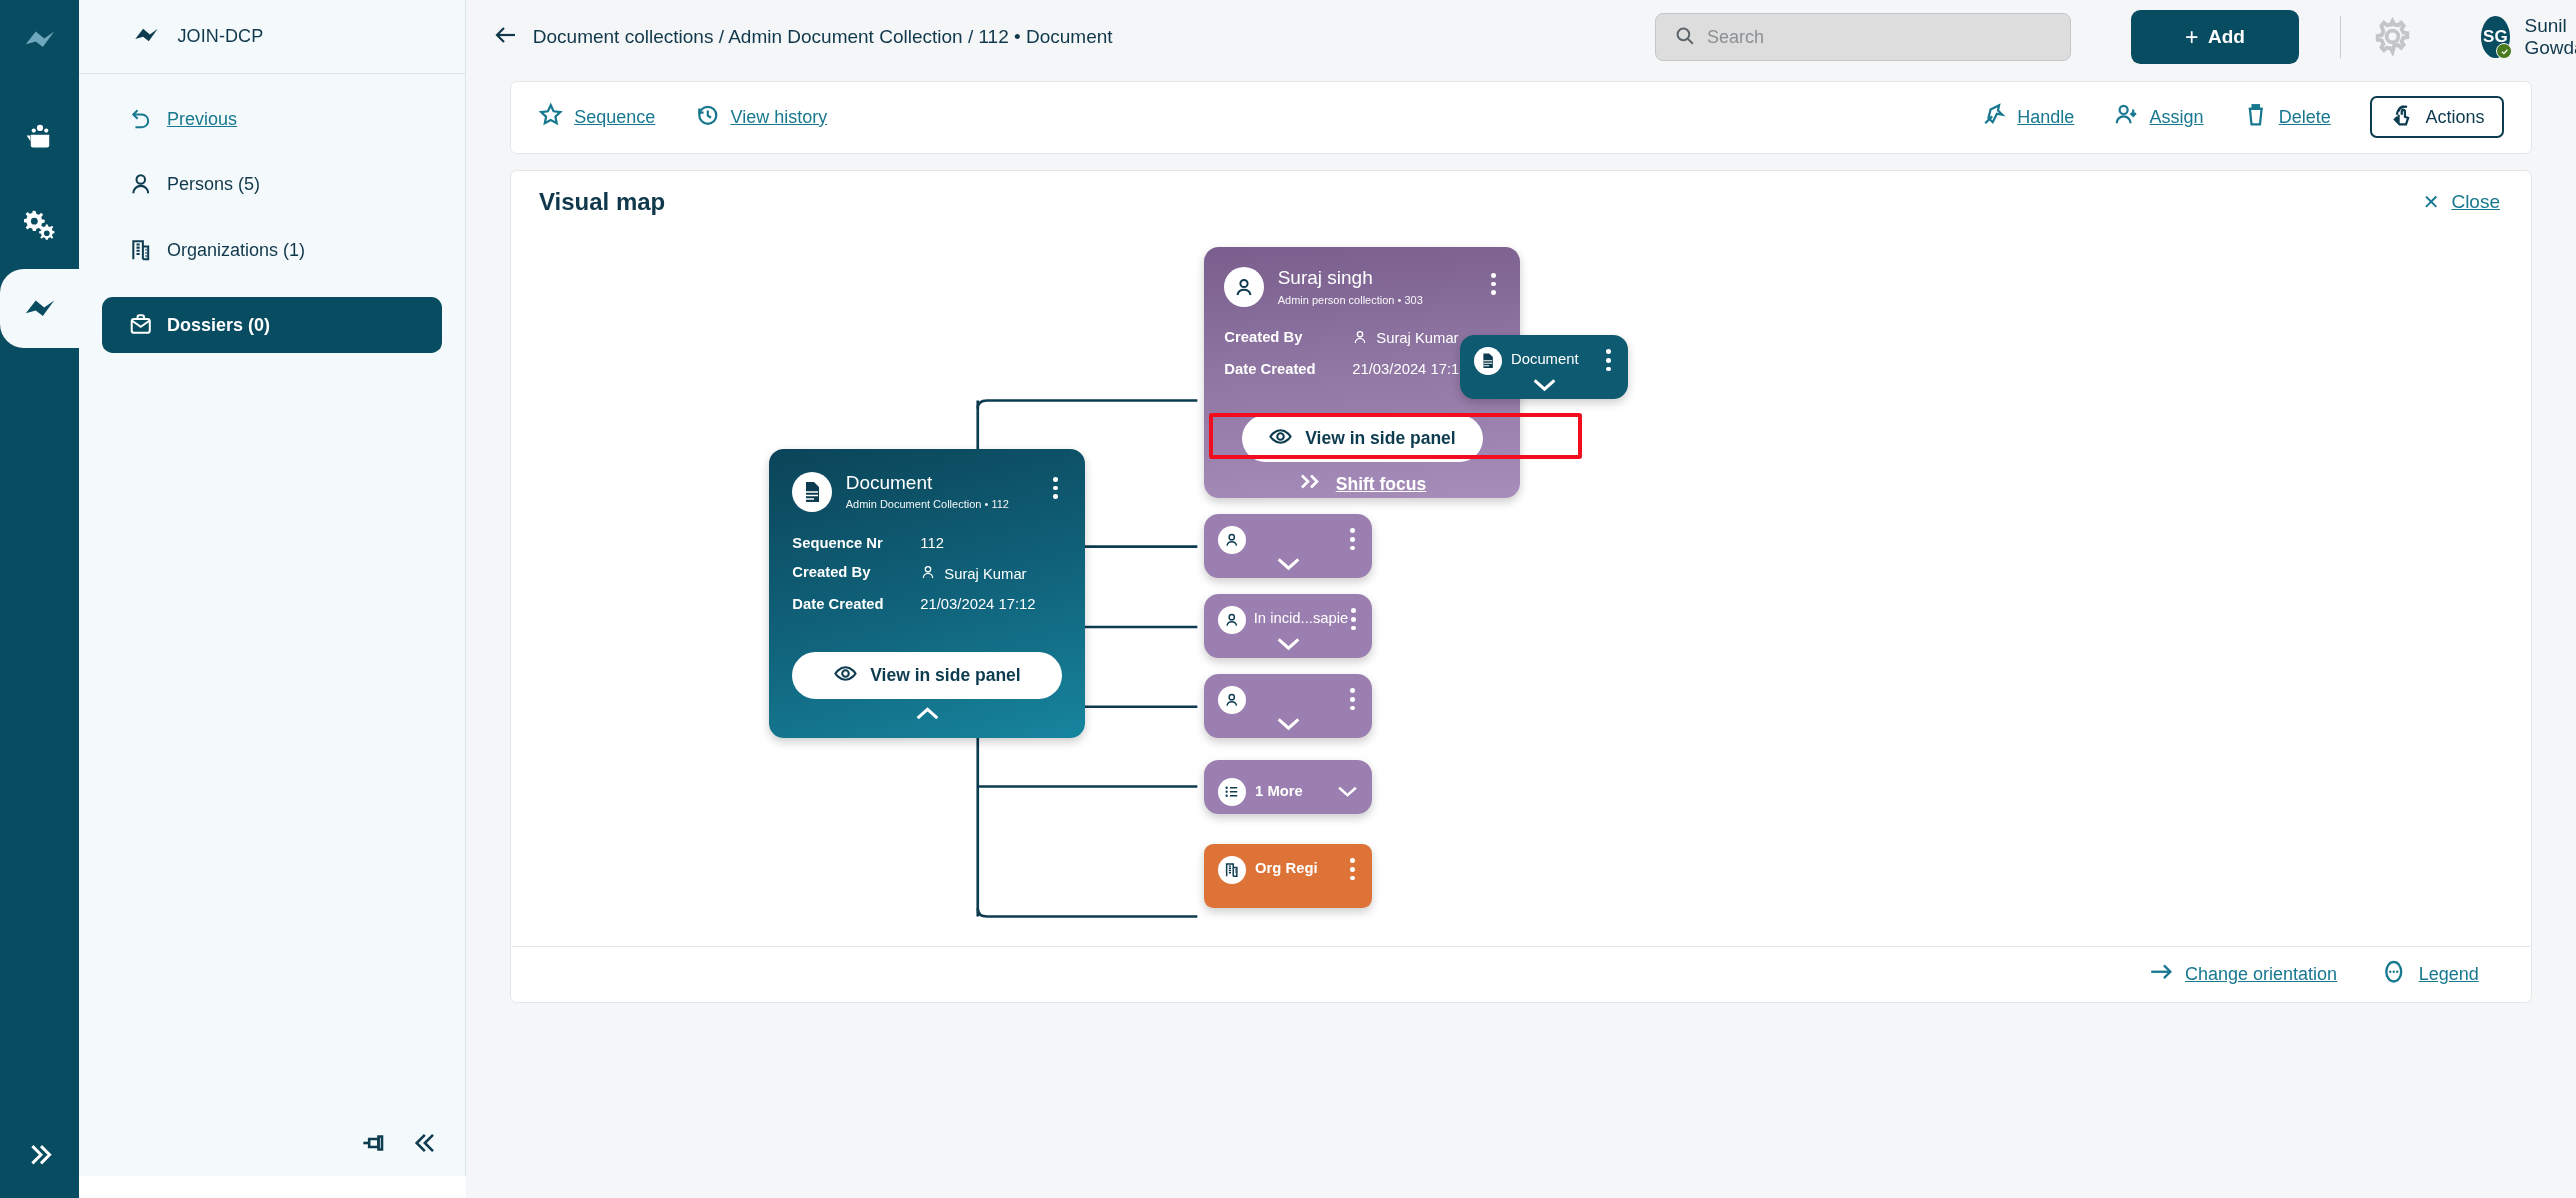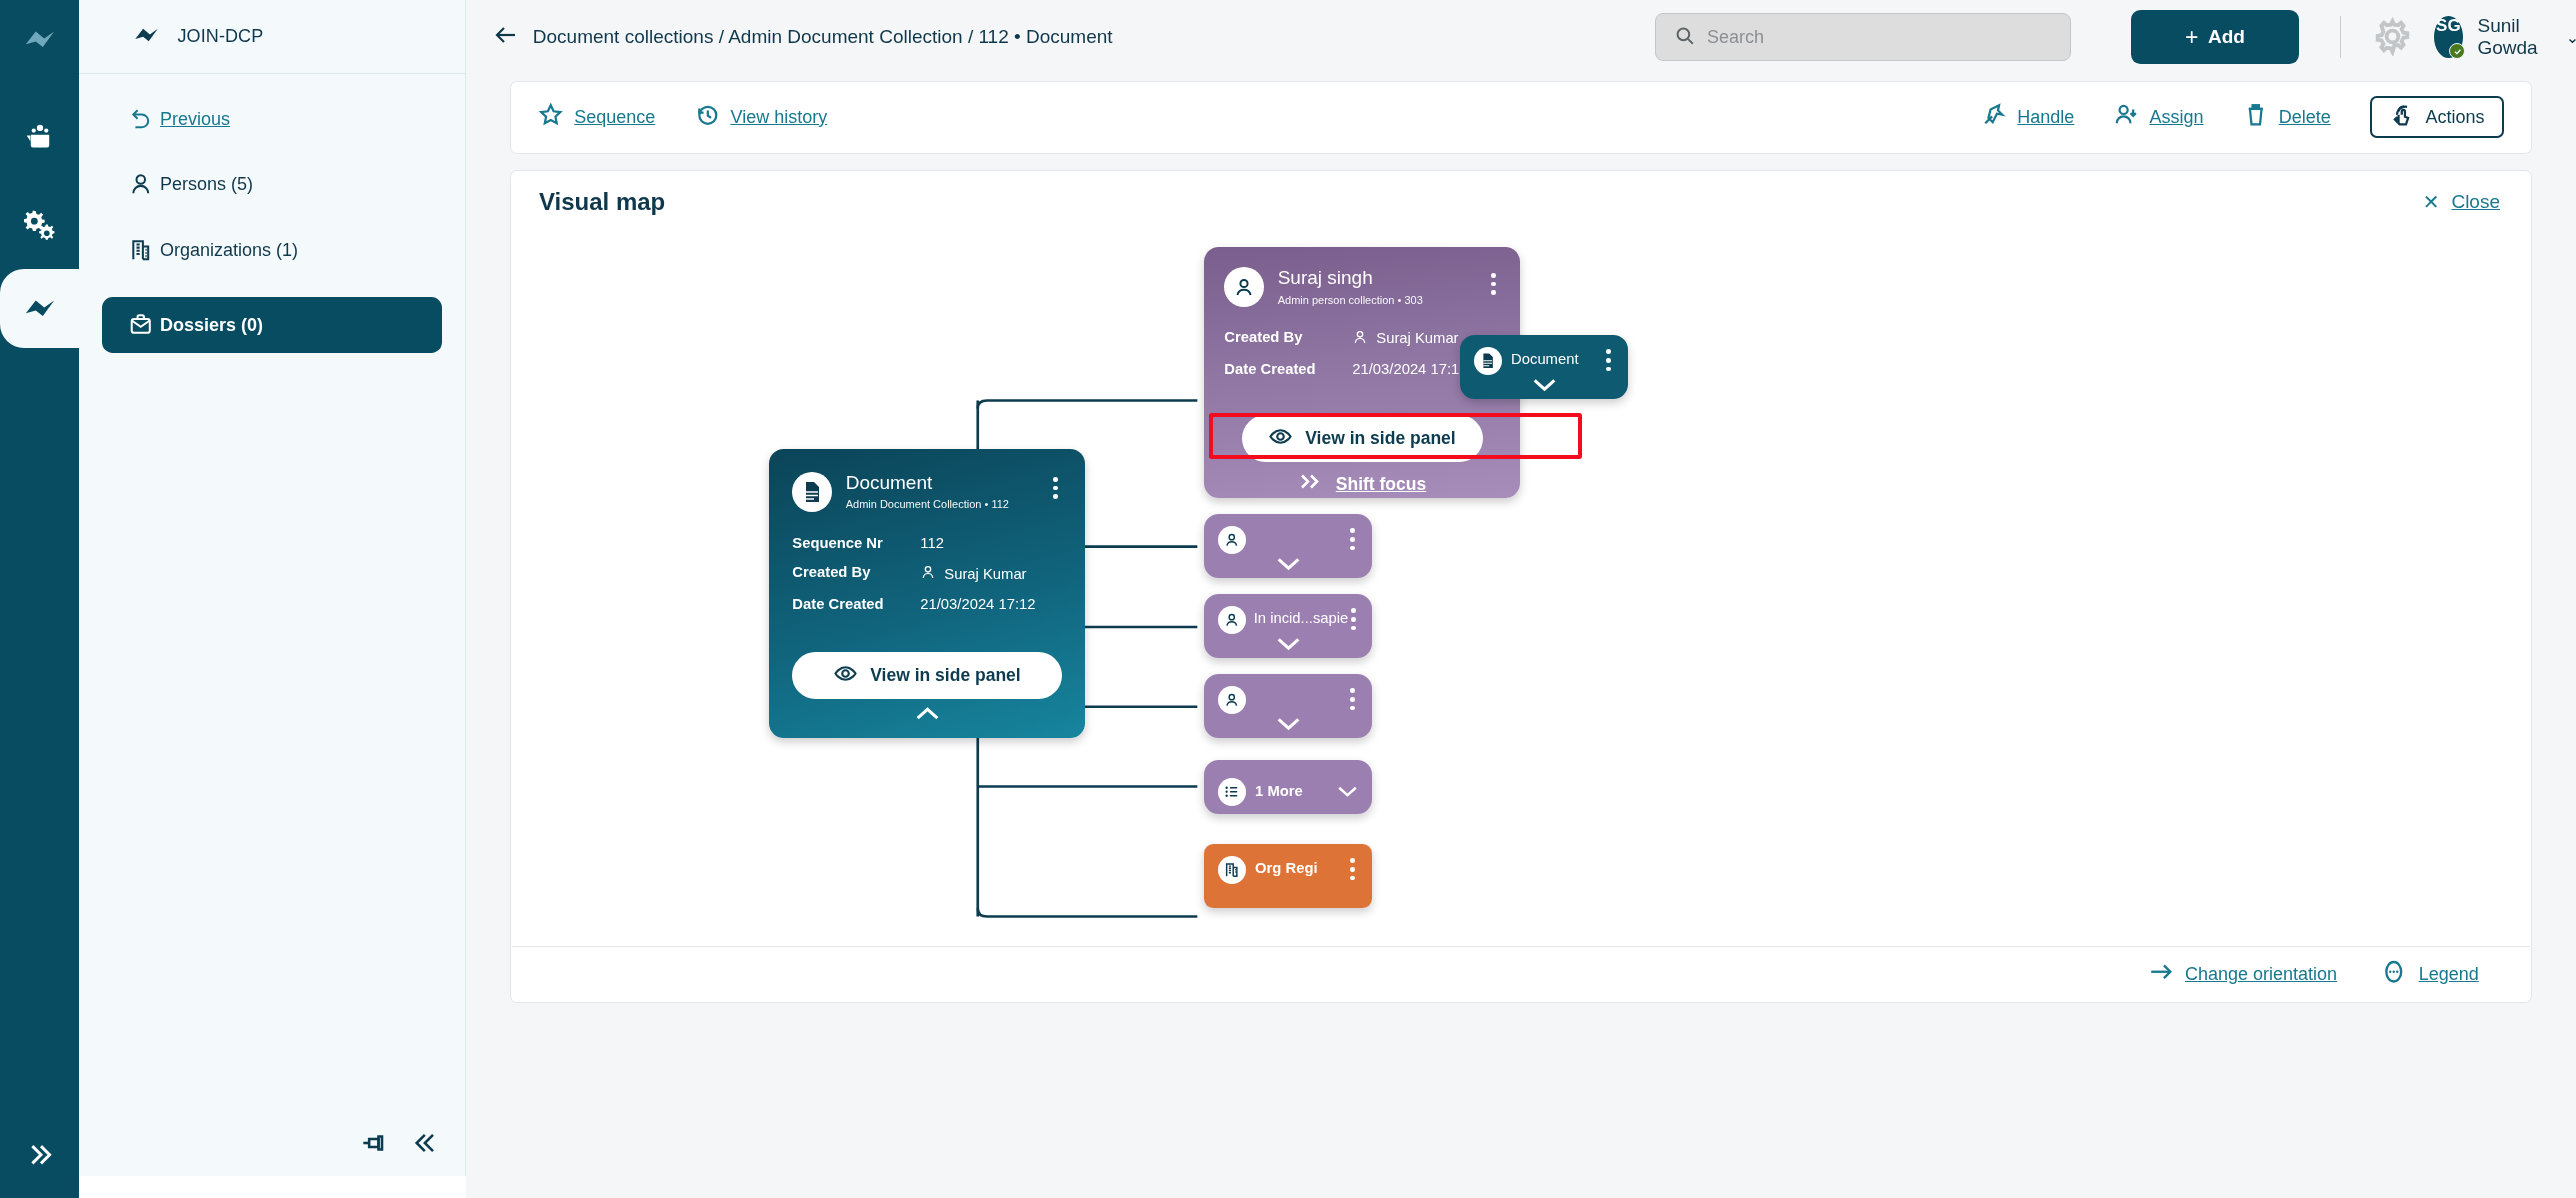--- a/index.html
+++ b/index.html
@@ -38,21 +38,21 @@
     background: #F4F9FB; border-right: 1.3px solid #DCE7EC;
   }
   #sb-brand {
     height: 74px; display: flex; align-items: center; gap: 17.5px;
     padding-left: 54px; border-bottom: 1.3px solid #DCE7EC;
   }
   #sb-brand svg { width: 27px; height: 27px; fill: #0D3B4F; flex: none; }
   #sb-brand .txt { font-size: 18px; color: #10384C; letter-spacing: 0.1px; }
 
   .sb-item {
-    display: flex; align-items: center; gap: 7px;
+    display: flex; align-items: center; gap: 14px;
     height: 56px; margin: 0 23px; padding-left: 25.5px; border-radius: 10.7px;
   }
   .sb-item svg { width: 25.5px; height: 25.5px; flex: none; stroke: #0D3B4F; fill: none; stroke-width: 1.9; }
   .sb-item .lbl { font-size: 18px; color: #10384C; white-space: nowrap; }
   .sb-item.link .lbl { color: #17788F; text-decoration: underline; }
   .sb-item.link svg { stroke: #17788F; }
   .sb-item.active { background: #084C61; }
   .sb-item.active .lbl { color: #ffffff; font-weight: bold; }
   .sb-item.active svg { stroke: #ffffff; }
 
@@ -86,21 +86,21 @@
     font-size: 19px; font-weight: bold;
   }
   #add-btn .plus { font-size: 23px; font-weight: normal; }
   #tb-div { position: absolute; left: 1874px; width: 1.3px; height: 42px; background: #C9CDD0; }
   #gear { position: absolute; left: 1907px; width: 40px; height: 40px; }
   #gear svg { width: 39px; height: 39px; stroke: #C3C6C8; stroke-width: 2.4; fill: none; }
   #user { position: absolute; left: 1968px; display: flex; align-items: center; gap: 14.8px; }
   #avatar {
     position: relative; width: 42px; height: 42px; border-radius: 50%;
     background: #084C61; color: #fff; font-size: 17px; font-weight: bold;
-    display: flex; justify-content: center;
+    display: flex; align-items: center; justify-content: center; margin-left: 47px;
   }
   #avatar .dot {
     position: absolute; right: -2.7px; bottom: -1.3px; width: 16px; height: 16px;
     border-radius: 50%; background: #4A7A1E; border: 1.3px solid #F5F6F7;
     display: flex; align-items: center; justify-content: center;
   }
   #avatar .dot svg { width: 9.4px; height: 9.4px; stroke: #fff; stroke-width: 3.4; fill: none; }
   #user .nm { font-size: 19px; color: #10384C; }
   #user .cv { font-size: 16px; color: #10384C; }
 

